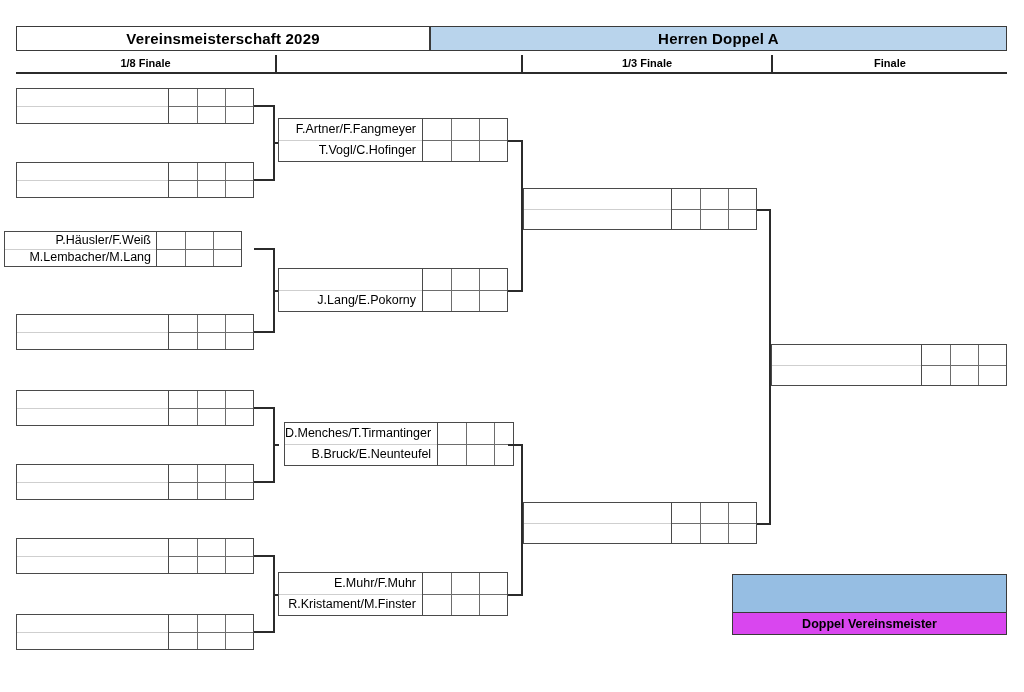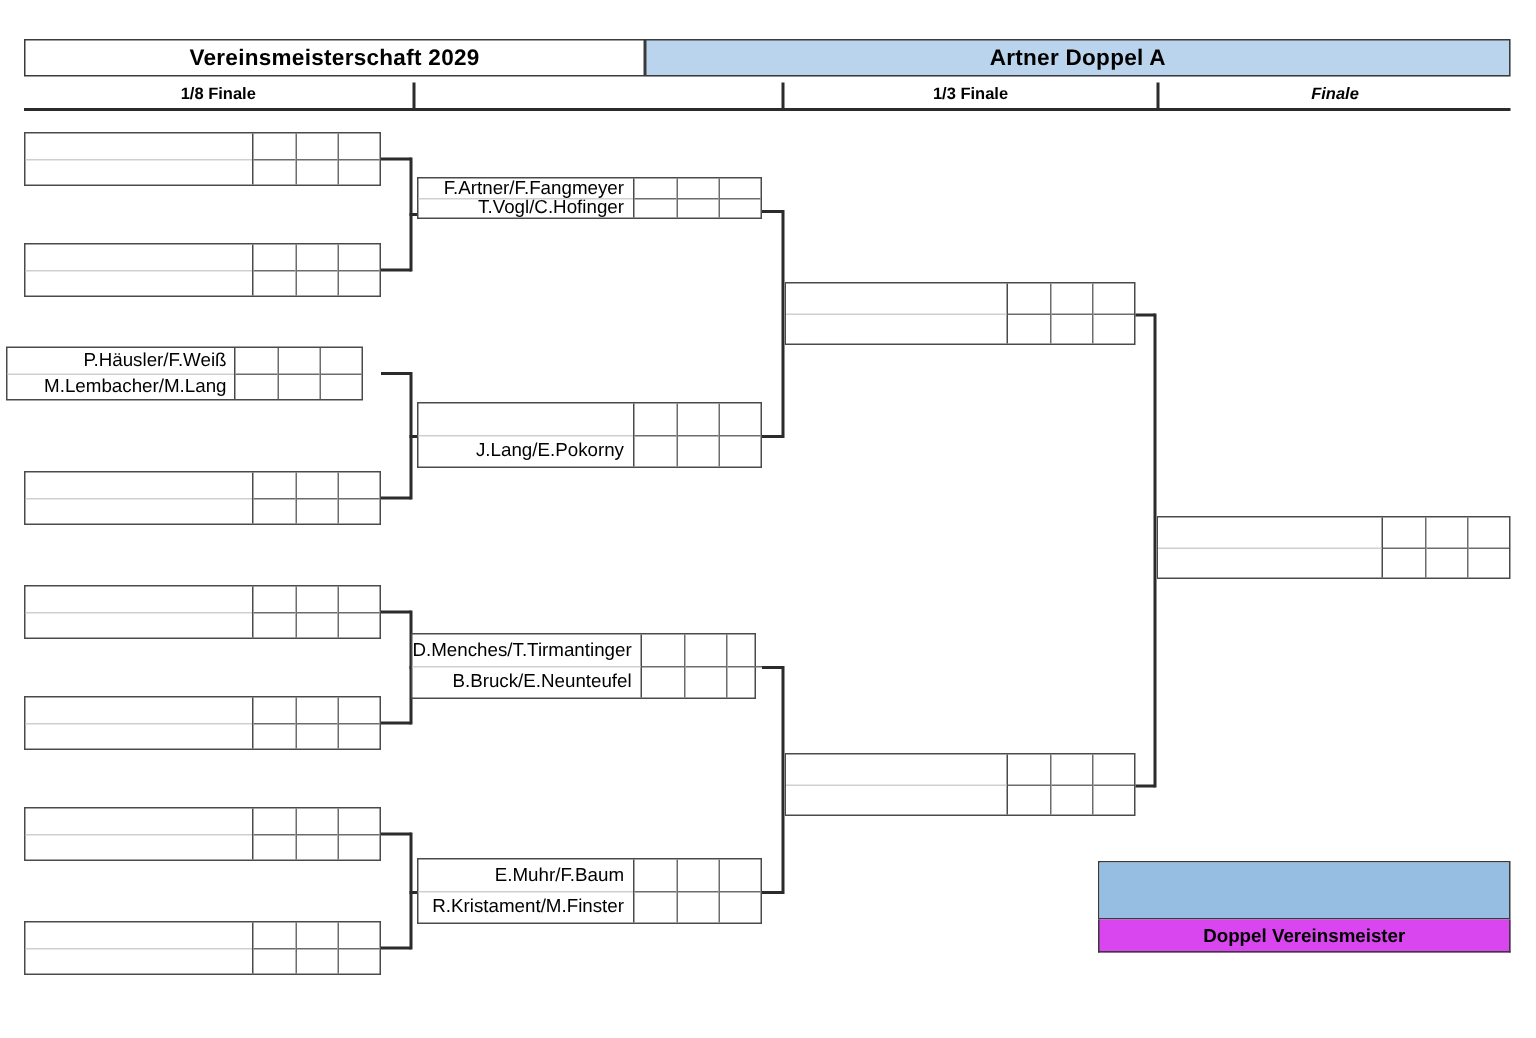--- a/index.html
+++ b/index.html
@@ -51,29 +51,29 @@
   .champlabel{position:absolute;box-sizing:border-box;border:1.5px solid #3a3a3a;
               border-top:none;background:#d946ef;display:flex;align-items:center;
               justify-content:center;font-size:12.5px;font-weight:bold;}
 </style>
 </head>
 <body>
 
 <div id="bracket">
 
   <div class="hdr left">Vereinsmeisterschaft 2029</div>
-  <div class="hdr right" style="background:#b9d4ec">Artner Doppel A</div>
+  <div class="hdr right" style="background:#b9d4ec">Herren Doppel A</div>
 
   <div class="roundrow">
     <div class="rlabel" style="left:0px;width:259px;">1/8 Finale</div>
     <div class="rsep" style="left:259px;"></div>
     <div class="rsep" style="left:505px;"></div>
     <div class="rlabel" style="left:507px;width:248px;">1/3 Finale</div>
     <div class="rsep" style="left:755px;"></div>
-    <div class="rlabel" style="left:757px;width:234px;font-style:italic;">Finale</div>
+    <div class="rlabel" style="left:757px;width:234px;">Finale</div>
     <div class="rule"></div>
   </div>
 
   <div class="match" style="left:16px;top:88px;width:238px;height:36px;">
     <div class="names">
       <div class="slot"></div>
       <div class="mid"></div>
       <div class="slot"></div>
     </div>
     <div class="scores">
@@ -187,21 +187,21 @@
   <div class="ln lnh" style="left:254px;top:407px;width:20px;"></div>
   <div class="ln lnh" style="left:254px;top:481px;width:20px;"></div>
   <div class="ln lnv" style="left:273px;top:407px;height:76px;"></div>
   <div class="ln lnh" style="left:273px;top:444px;width:6px;"></div>
 
   <div class="ln lnh" style="left:254px;top:555px;width:20px;"></div>
   <div class="ln lnh" style="left:254px;top:631px;width:20px;"></div>
   <div class="ln lnv" style="left:273px;top:555px;height:78px;"></div>
   <div class="ln lnh" style="left:273px;top:594px;width:6px;"></div>
 
-  <div class="match wide" style="left:278px;top:118px;width:230px;height:28px;">
+  <div class="match wide" style="left:278px;top:118px;width:230px;height:44px;">
     <div class="names">
       <div class="slot">F.Artner/F.Fangmeyer</div>
       <div class="mid"></div>
       <div class="slot">T.Vogl/C.Hofinger</div>
     </div>
     <div class="scores">
       <div class="sc"></div>
       <div class="sc"></div>
       <div class="sc"></div>
     </div>
@@ -213,36 +213,36 @@
       <div class="mid"></div>
       <div class="slot">J.Lang/E.Pokorny</div>
     </div>
     <div class="scores">
       <div class="sc"></div>
       <div class="sc"></div>
       <div class="sc"></div>
     </div>
   </div>
 
-  <div class="match wide" style="left:274px;top:422px;width:230px;height:44px;">
+  <div class="match wide" style="left:284px;top:422px;width:230px;height:44px;">
     <div class="names">
       <div class="slot">D.Menches/T.Tirmantinger</div>
       <div class="mid"></div>
       <div class="slot">B.Bruck/E.Neunteufel</div>
     </div>
     <div class="scores">
       <div class="sc"></div>
       <div class="sc"></div>
       <div class="sc"></div>
     </div>
   </div>
 
   <div class="match wide" style="left:278px;top:572px;width:230px;height:44px;">
     <div class="names">
-      <div class="slot">E.Muhr/F.Baum</div>
+      <div class="slot">E.Muhr/F.Muhr</div>
       <div class="mid"></div>
       <div class="slot">R.Kristament/M.Finster</div>
     </div>
     <div class="scores">
       <div class="sc"></div>
       <div class="sc"></div>
       <div class="sc"></div>
     </div>
   </div>
 

